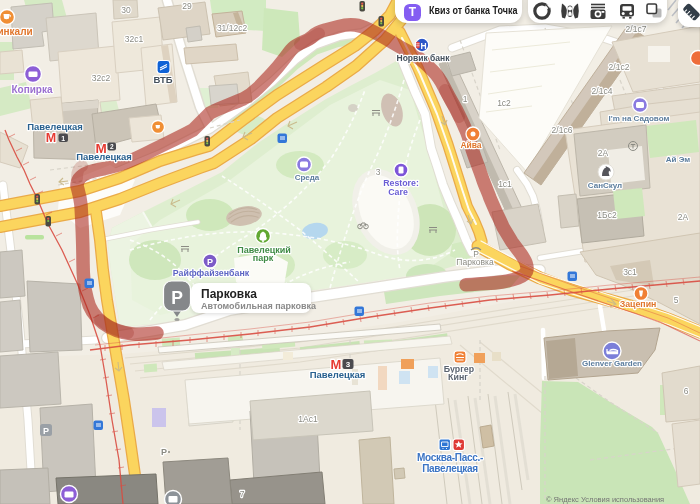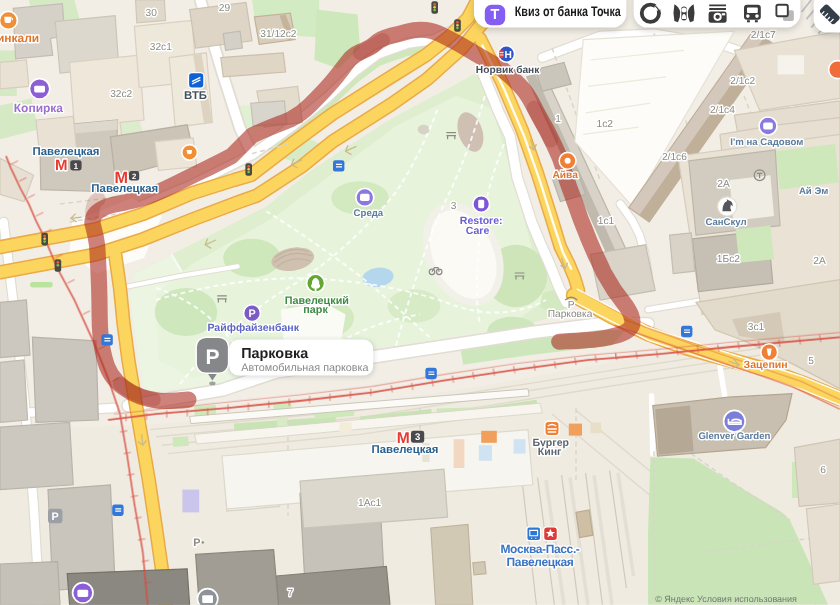--- a/index.html
+++ b/index.html
@@ -673,21 +673,21 @@
 <div style="position:absolute;left:678px;top:-7px;width:34px;height:34px;background:#fff;border-radius:11px;box-shadow:0 2px 5px rgba(0,0,0,0.2);"></div>
 <svg style="position:absolute;left:678px;top:0px;" width="22" height="27" viewBox="0 0 22 27">
   <g transform="translate(13.5,12) rotate(-45)">
         <rect x="-4.5" y="-8.5" width="9" height="17" rx="2.5" fill="#333e49"></rect>
         <path d="M-4.5,-5 L-1.5,-5 M-4.5,-1.7 L-0.5,-1.7 M-4.5,1.6 L-1.5,1.6 M-4.5,4.9 L-0.5,4.9" stroke="#fff" stroke-width="1"></path>
       </g>
 </svg>
 
 <div style="position:absolute;left:191px;top:283px;width:120px;height:30px;background:#fff;border-radius:8px;box-shadow:0 1px 4px rgba(0,0,0,0.15);"></div>
 <div style="position:absolute;left:201px;top:286.5px;font-size:12px;font-weight:bold;color:#1f1f1f;">Парковка</div>
-<div style="position:absolute;left:201px;top:300.5px;font-size:9px;color:#8a8a8a;white-space:nowrap;">Автомобильная парковка</div>
+<div style="position:absolute;left:201px;top:300.5px;font-size:9px;color:#8a8a8a;white-space:nowrap;font-weight:bold;">Автомобильная парковка</div>
 
 <svg style="position:absolute;left:162px;top:278px;" width="34" height="45" viewBox="0 0 34 45">
   <path d="M11,33 L15,39 L19,33 Z" fill="#85878a"></path>
   <rect x="1.5" y="3" width="27" height="30" rx="8" fill="#85878a" stroke="#fff" stroke-width="1.2"></rect>
   <text x="15" y="25.5" font-size="17.5" font-weight="bold" fill="#fff" text-anchor="middle" font-family="Liberation Sans,sans-serif">P</text>
   <ellipse cx="15" cy="41.5" rx="2.6" ry="1.6" fill="#a0a09c"></ellipse>
 </svg>
 </div>
 
 </body></html>

